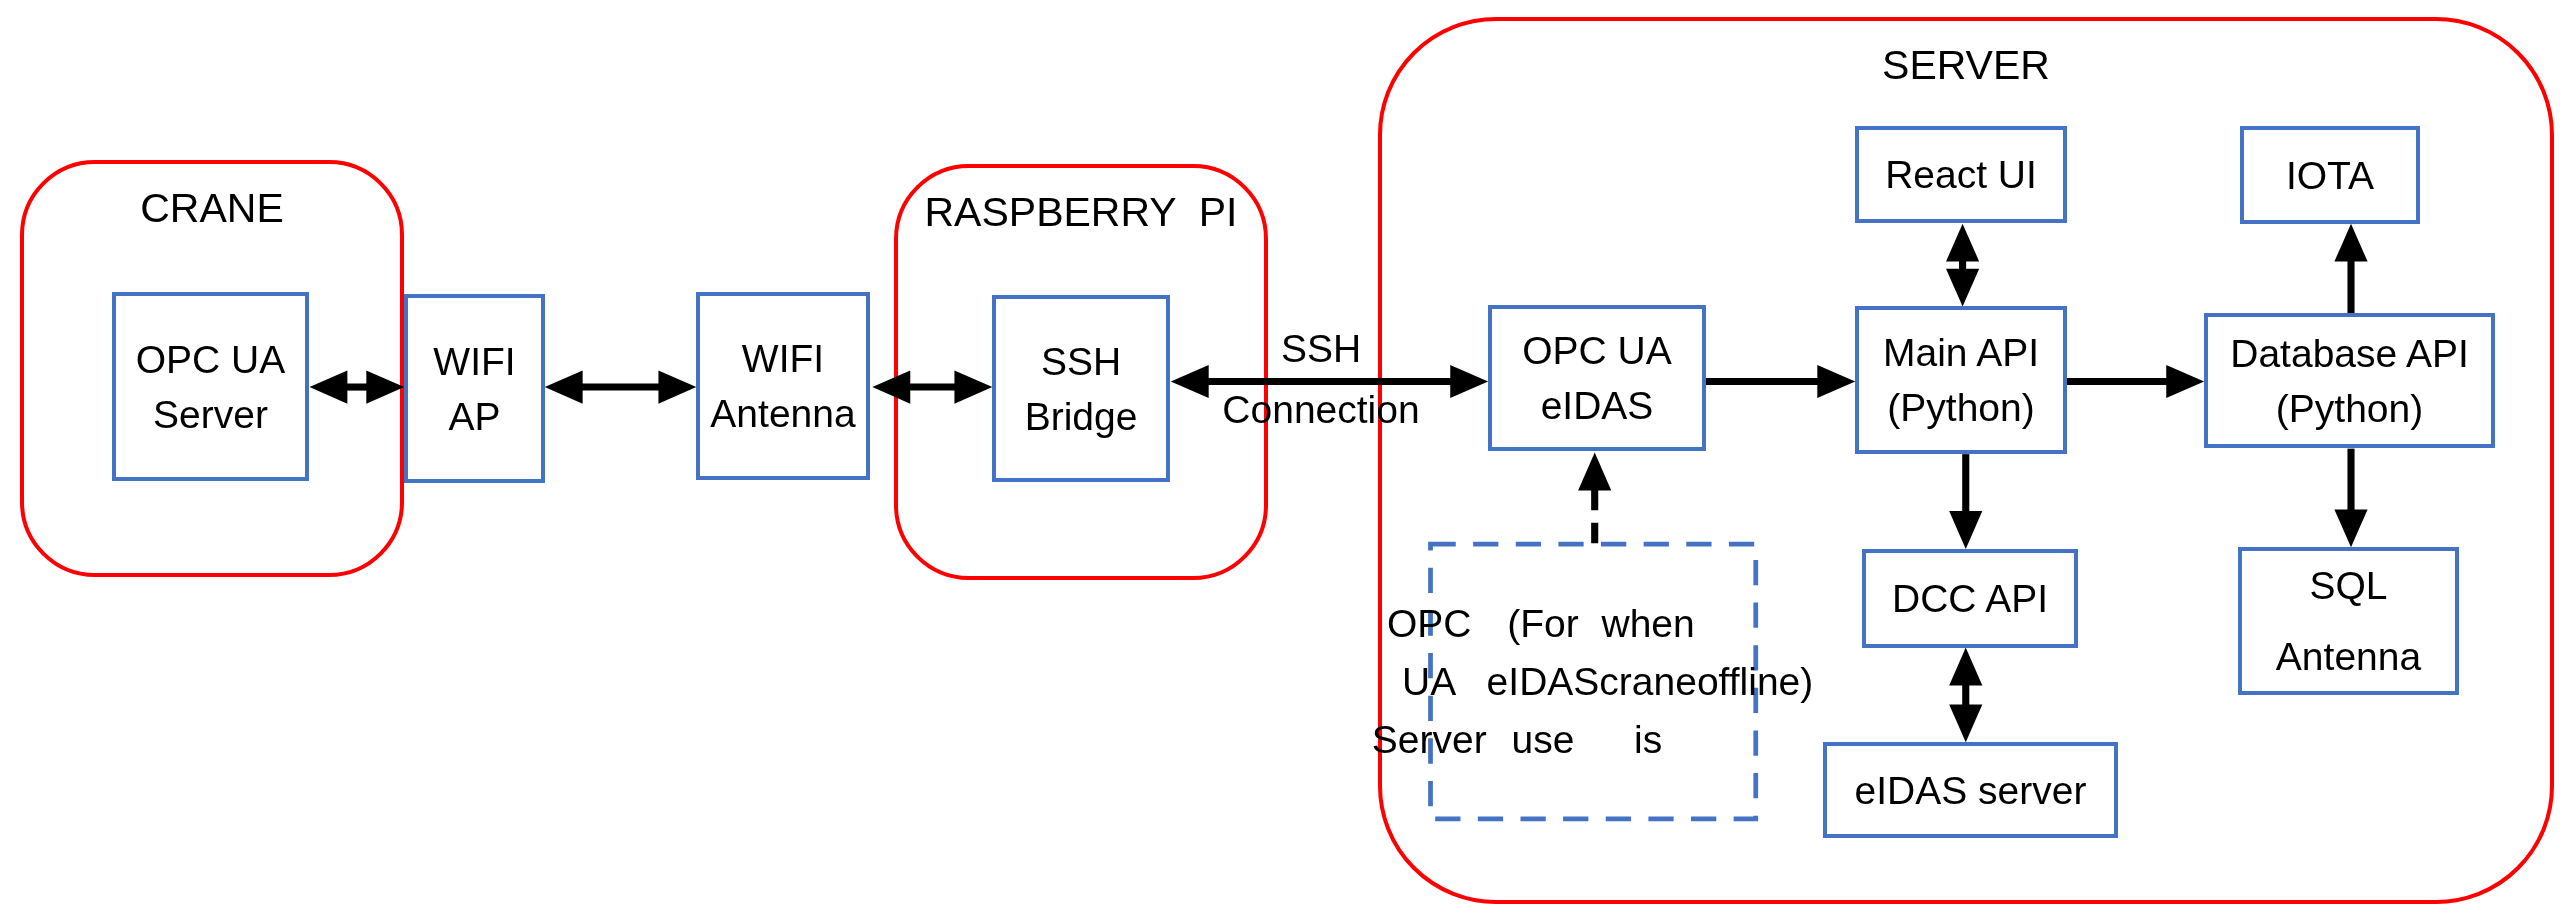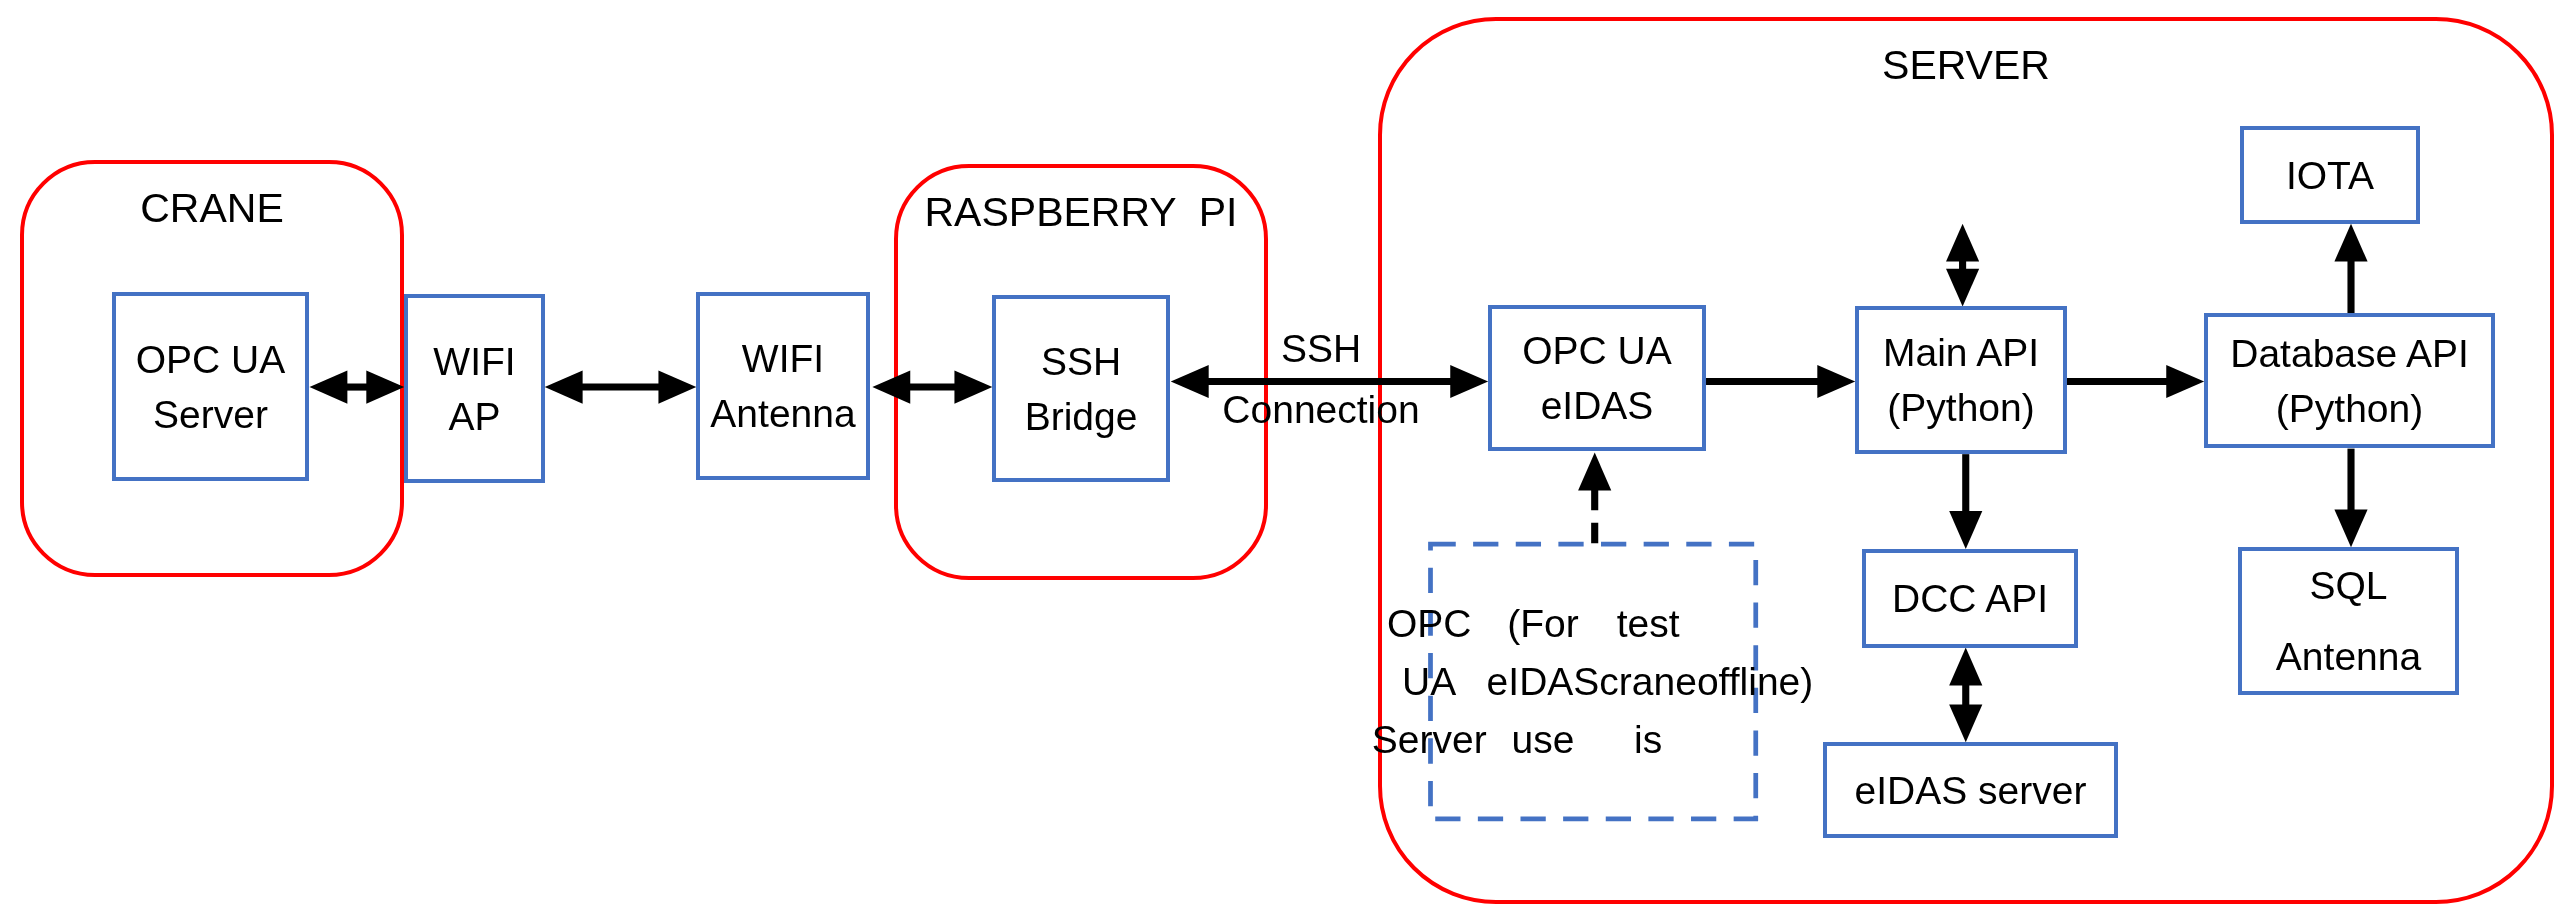--- a/index.html
+++ b/index.html
@@ -157,20 +157,23 @@
   <div class="node" style="left:992px;top:295px;width:178px;height:187px;">
     <span class="ln">SSH</span>
     <span class="ln">Bridge</span>
   </div>
 
   <div class="node" style="left:1488px;top:305px;width:218px;height:146px;">
     <span class="ln">OPC UA</span>
     <span class="ln">eIDAS</span>
   </div>
 
+  <div class="node" style="left:1855px;top:126px;width:212px;height:97px;">
+    <span class="ln">React UI</span>
+  </div>
 
   <div class="node" style="left:1855px;top:306px;width:212px;height:148px;">
     <span class="ln">Main API</span>
     <span class="ln">(Python)</span>
   </div>
 
   <div class="node" style="left:2204px;top:313px;width:291px;height:135px;">
     <span class="ln">Database API</span>
     <span class="ln">(Python)</span>
   </div>
@@ -188,21 +191,21 @@
   </div>
 
   <div class="node" style="left:2238px;top:547px;width:221px;height:148px;gap:16px;">
     <span class="ln">SQL</span>
     <span class="ln">Antenna</span>
   </div>
 
   <div class="ghost" style="left:1430px;top:544px;width:325px;height:275px;">
     <span class="ln">OPC UA Server</span>
     <span class="ln">(For eIDAS use</span>
-    <span class="ln">test crane is</span>
+    <span class="ln">when crane is</span>
     <span class="ln">offline)</span>
   </div>
 
   <div class="edge-label" style="left:1321px;top:327px;">SSH</div>
   <div class="edge-label" style="left:1321px;top:388px;">Connection</div>
 
 </div>
 
 
 </body></html>

